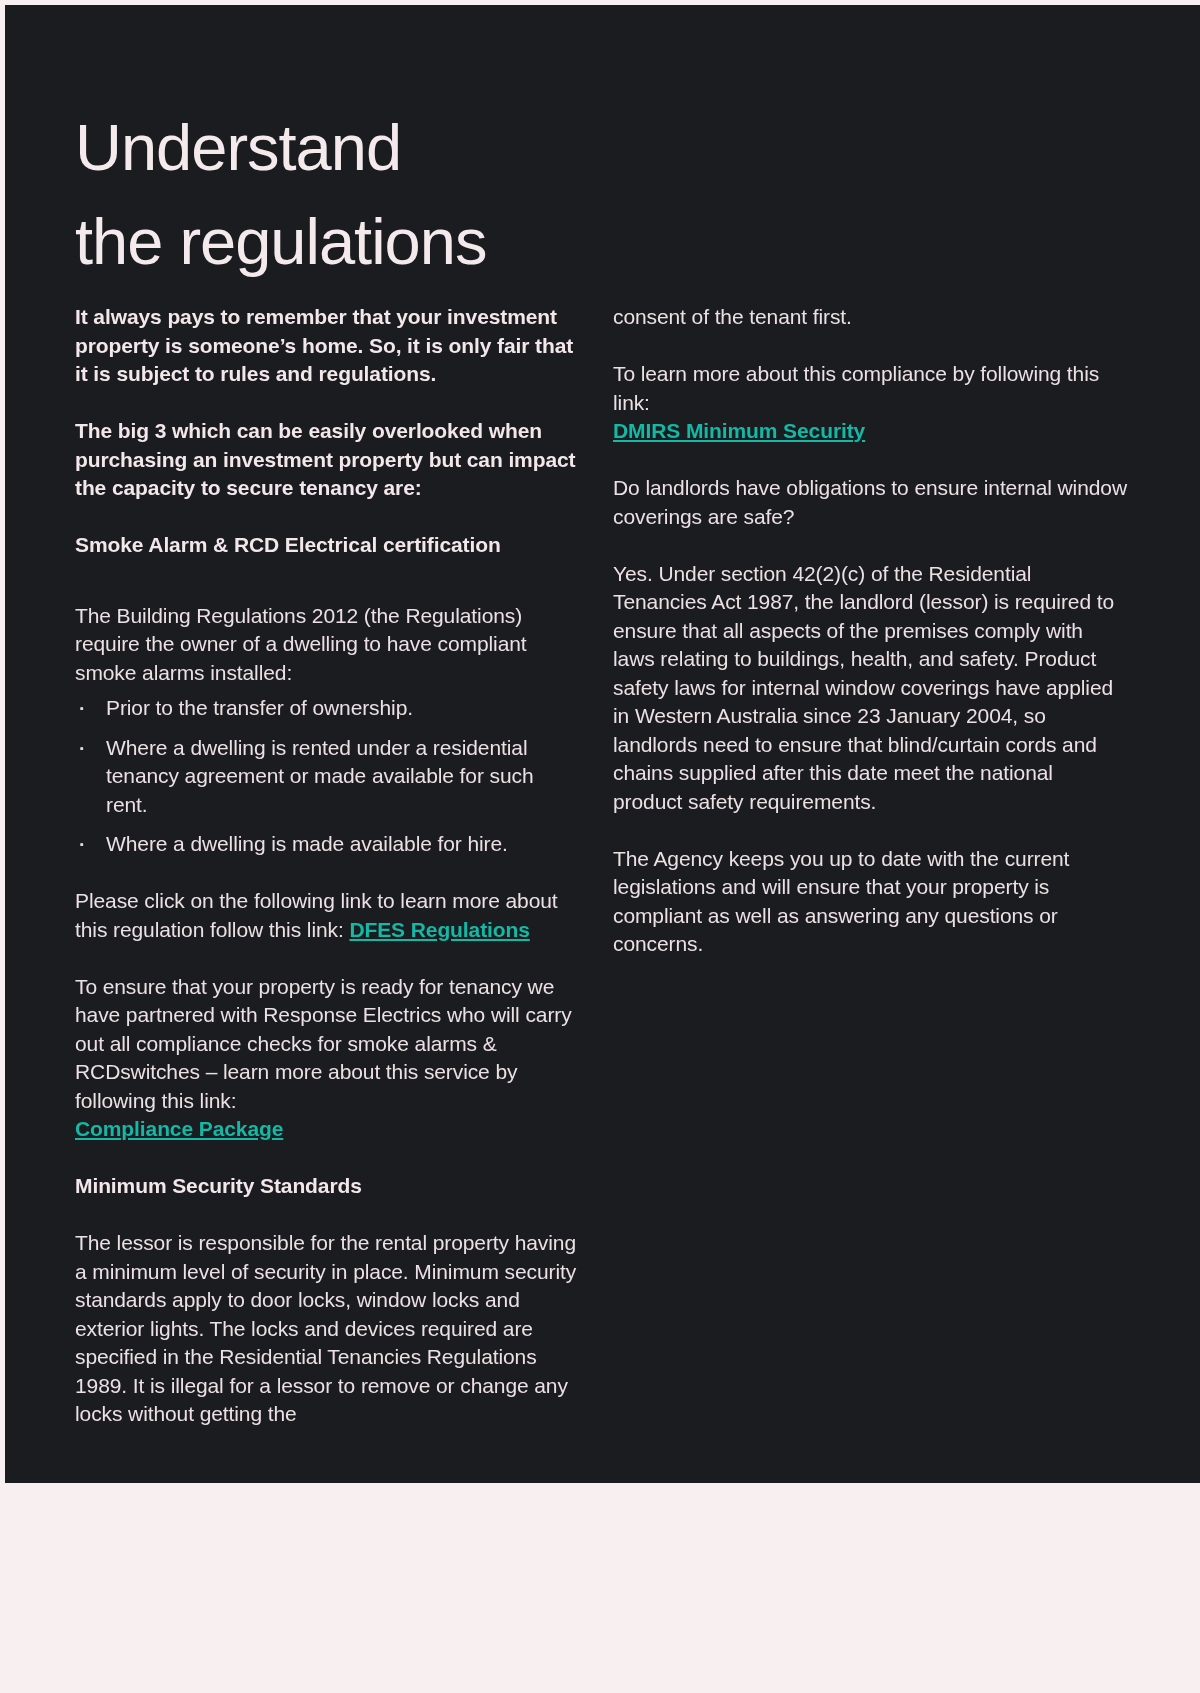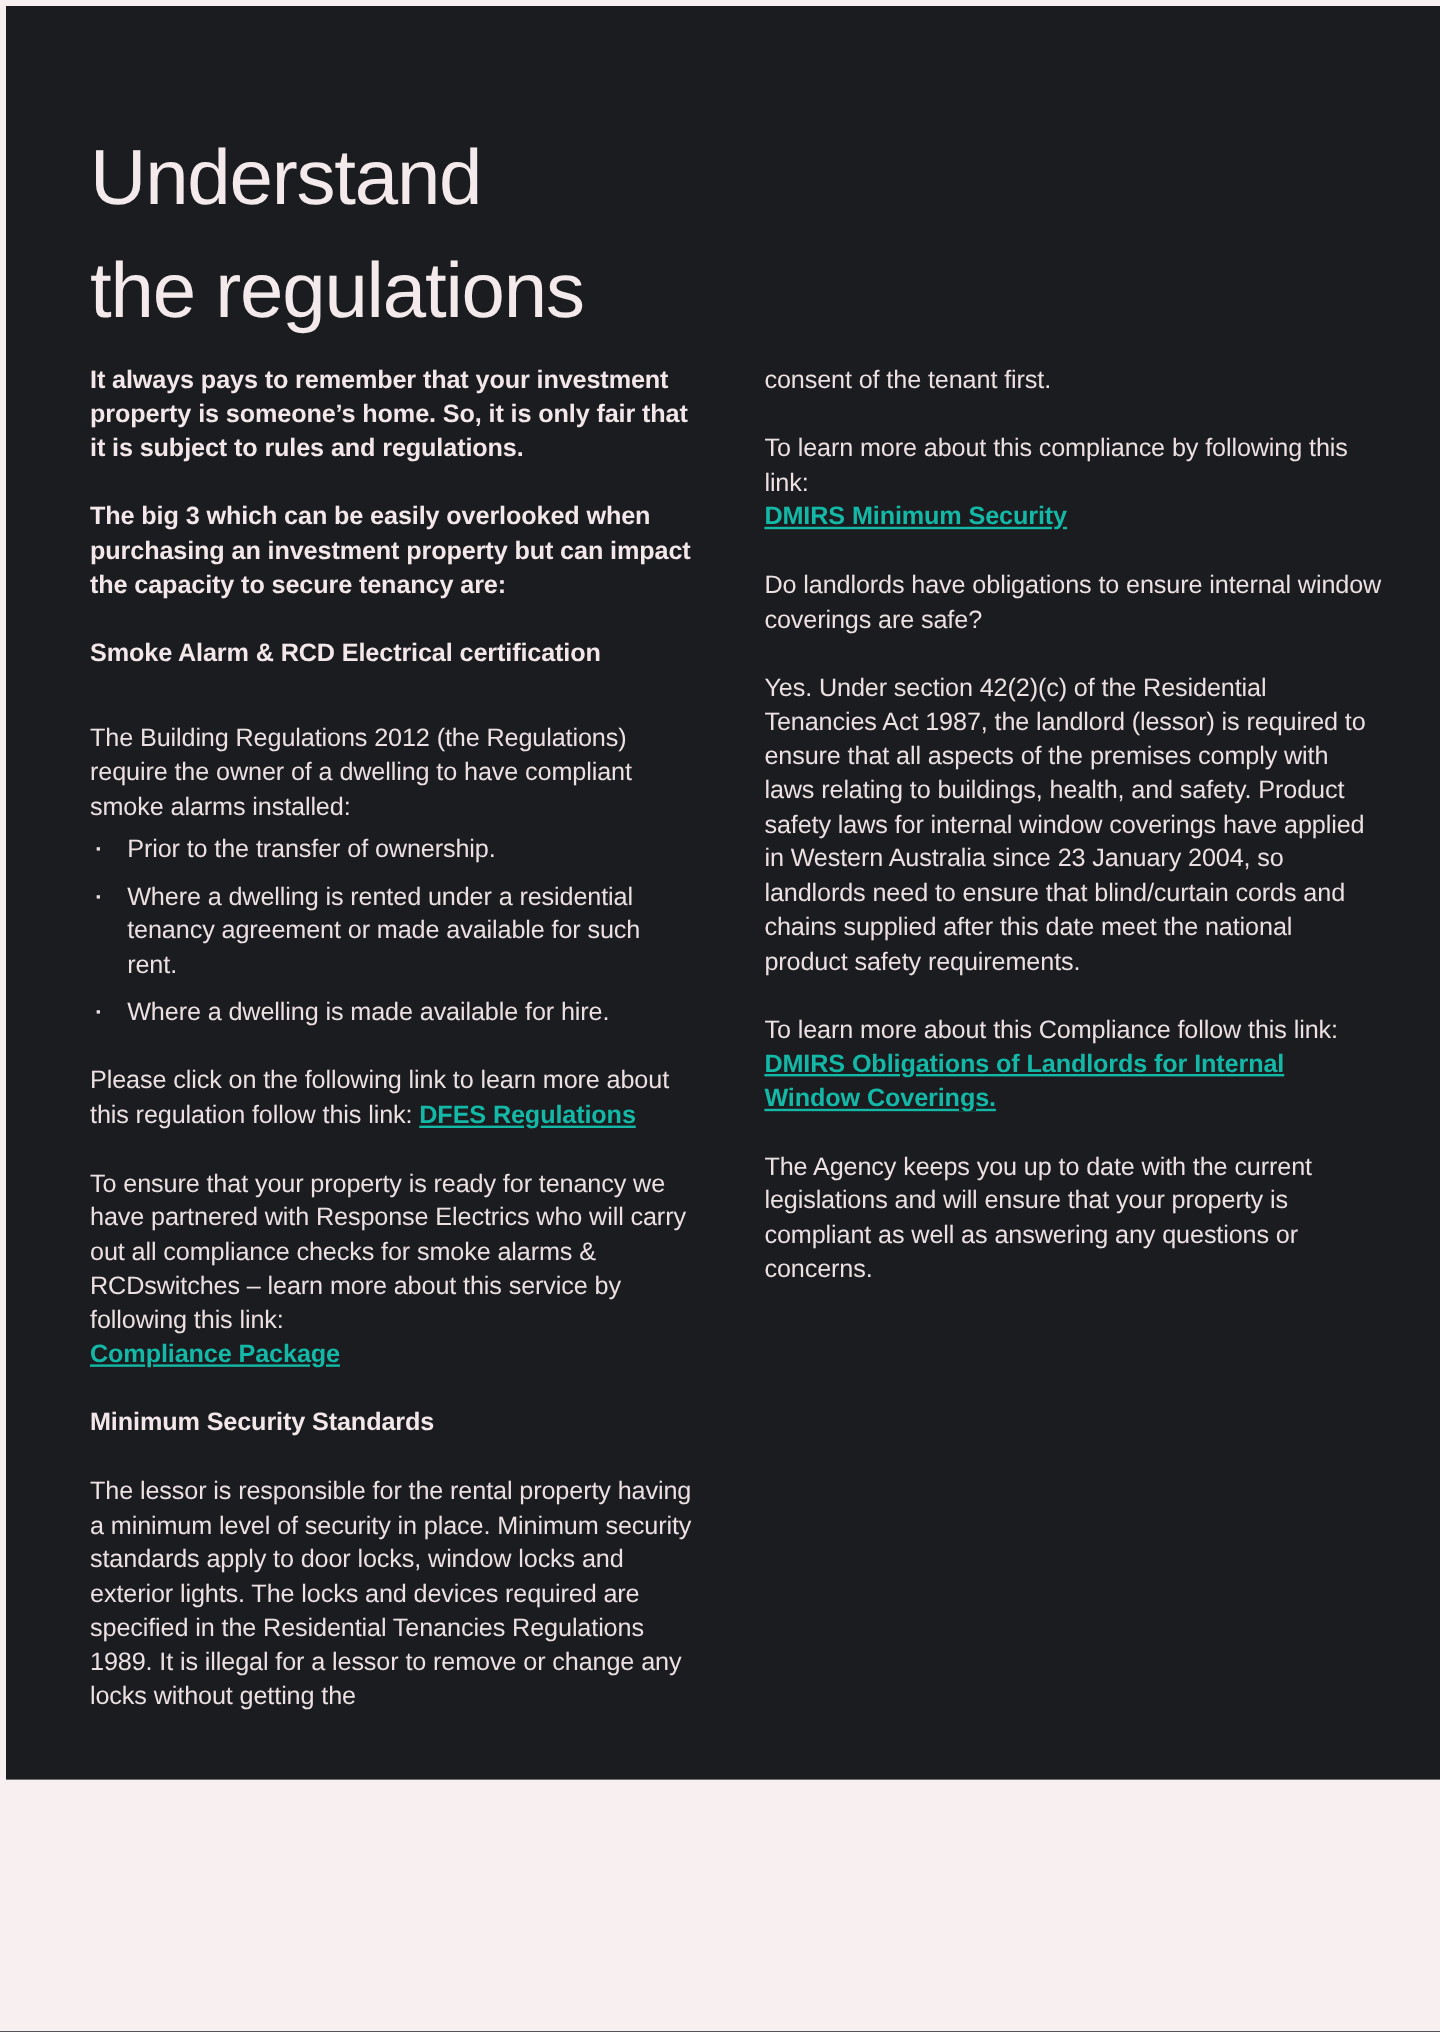--- a/index.html
+++ b/index.html
@@ -17,21 +17,21 @@
     position:absolute;left:70px;top:52px;
     font-size:65px;line-height:94px;font-weight:400;
     color:#f4eaec;letter-spacing:-1px;
   }
   .title-line{display:block;}
   .col{
     position:absolute;top:298px;
     font-size:21px;line-height:28.5px;color:#ece0e2;letter-spacing:-0.1px;
   }
   .col-left{left:70px;width:505px;}
-  .col-right{left:608px;width:514px;margin-left:24px;}
+  .col-right{left:608px;width:514px;}
   .col p{margin:0 0 28.5px;}
   .bold{font-weight:700;color:#f3e7e9;}
   .gap-lg{margin-bottom:42px !important;}
   .tight{margin-bottom:7px !important;}
   .bullets{margin:0 0 28.5px;padding:0;list-style:none;}
   .bullet{display:flex;margin:0 0 11px;}
   .bullet:last-child{margin-bottom:0;}
   .bullet-marker{
     flex:0 0 31px;width:31px;padding-left:5px;box-sizing:border-box;
     font-size:11px;line-height:28.5px;color:#ece0e2;
@@ -95,24 +95,20 @@
       <p>consent of the tenant first.</p>
 
       <p>
         <span>To learn more about this compliance by following this link:</span>
         <a class="link block">DMIRS Minimum Security</a>
       </p>
 
       <p>Do landlords have obligations to ensure internal window coverings are safe?</p>
       <p>Yes. Under section 42(2)(c) of the Residential Tenancies Act 1987, the landlord (lessor) is required to ensure that all aspects of the premises comply with laws relating to buildings, health, and safety. Product safety laws for internal window coverings have applied in Western Australia since 23 January 2004, so landlords need to ensure that blind/curtain cords and chains supplied after this date meet the national product safety requirements.</p>
 
-      <p>
-        <span>To learn more about this Compliance follow this link:</span>
-        <a class="link block">DMIRS Obligations of Landlords for Internal Window Coverings.</a>
-      </p>
 
       <p>The Agency keeps you up to date with the current legislations and will ensure that your property is compliant as well as answering any questions or concerns.</p>
     </div>
 
     <div class="footer-logo">
       <div class="logo-main">THE AGENCY</div>
       <div class="logo-dash"></div>
       <div class="logo-sub">PROPERTY MANAGEMENT</div>
     </div>
 

